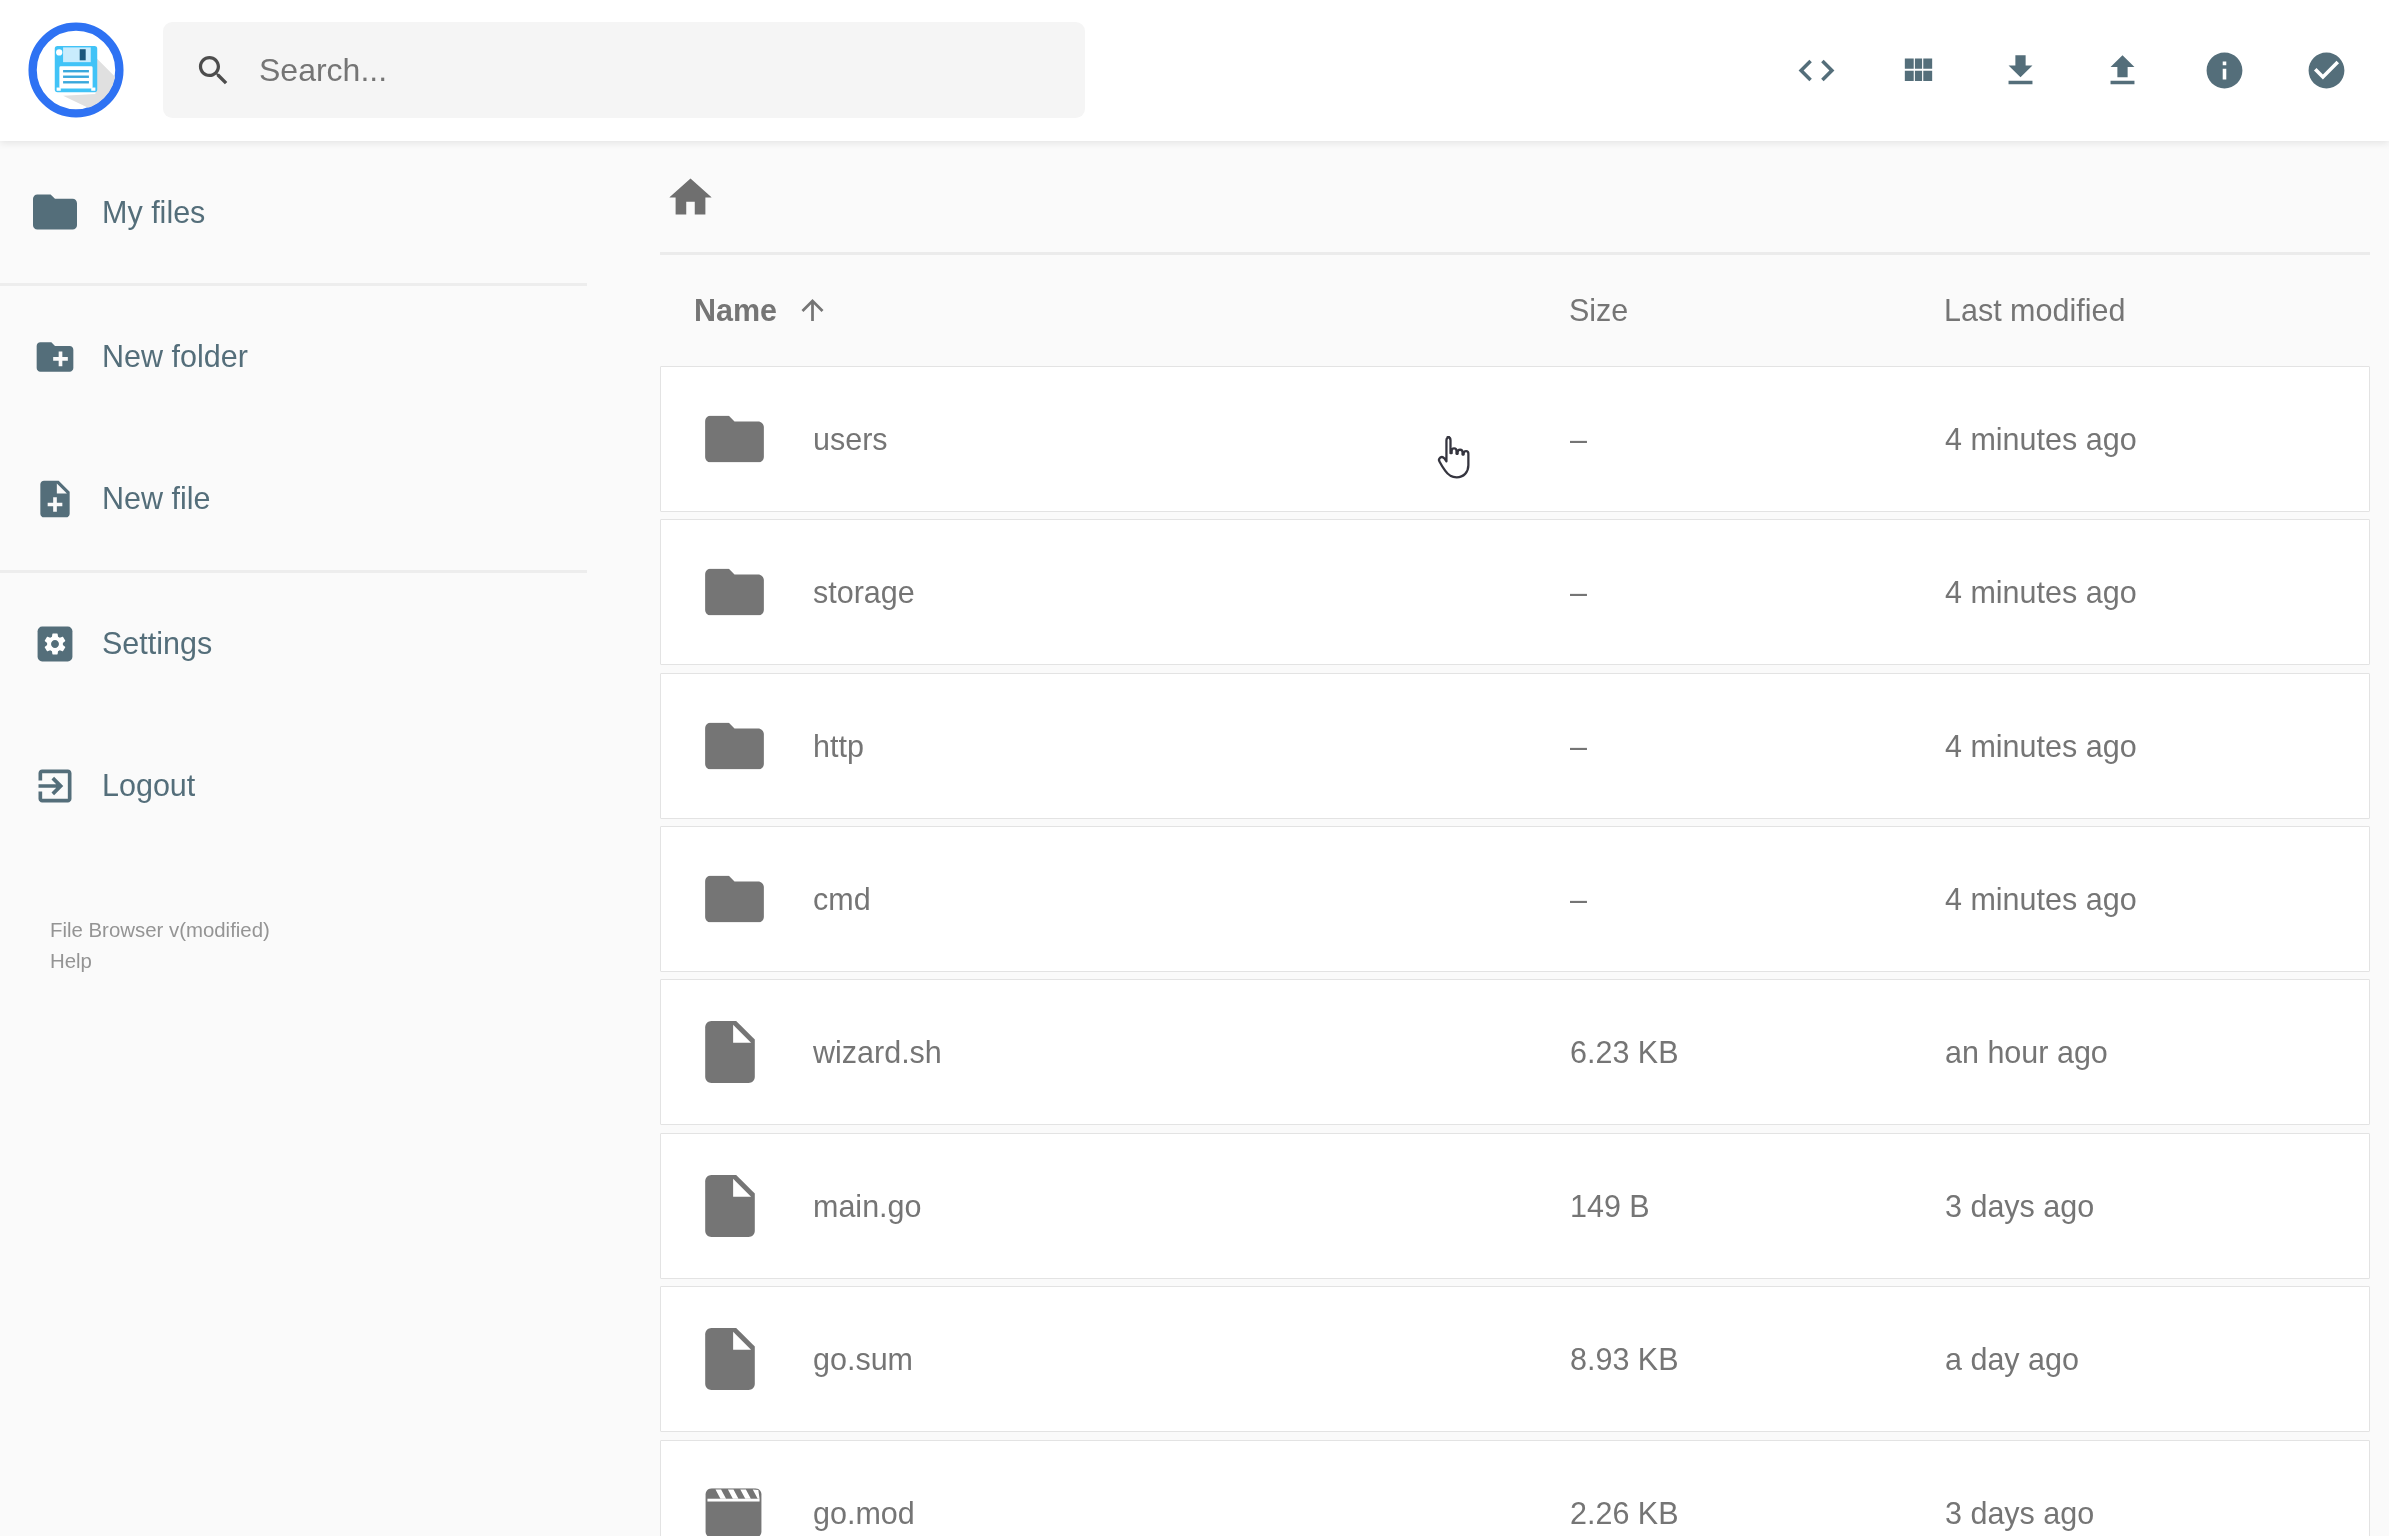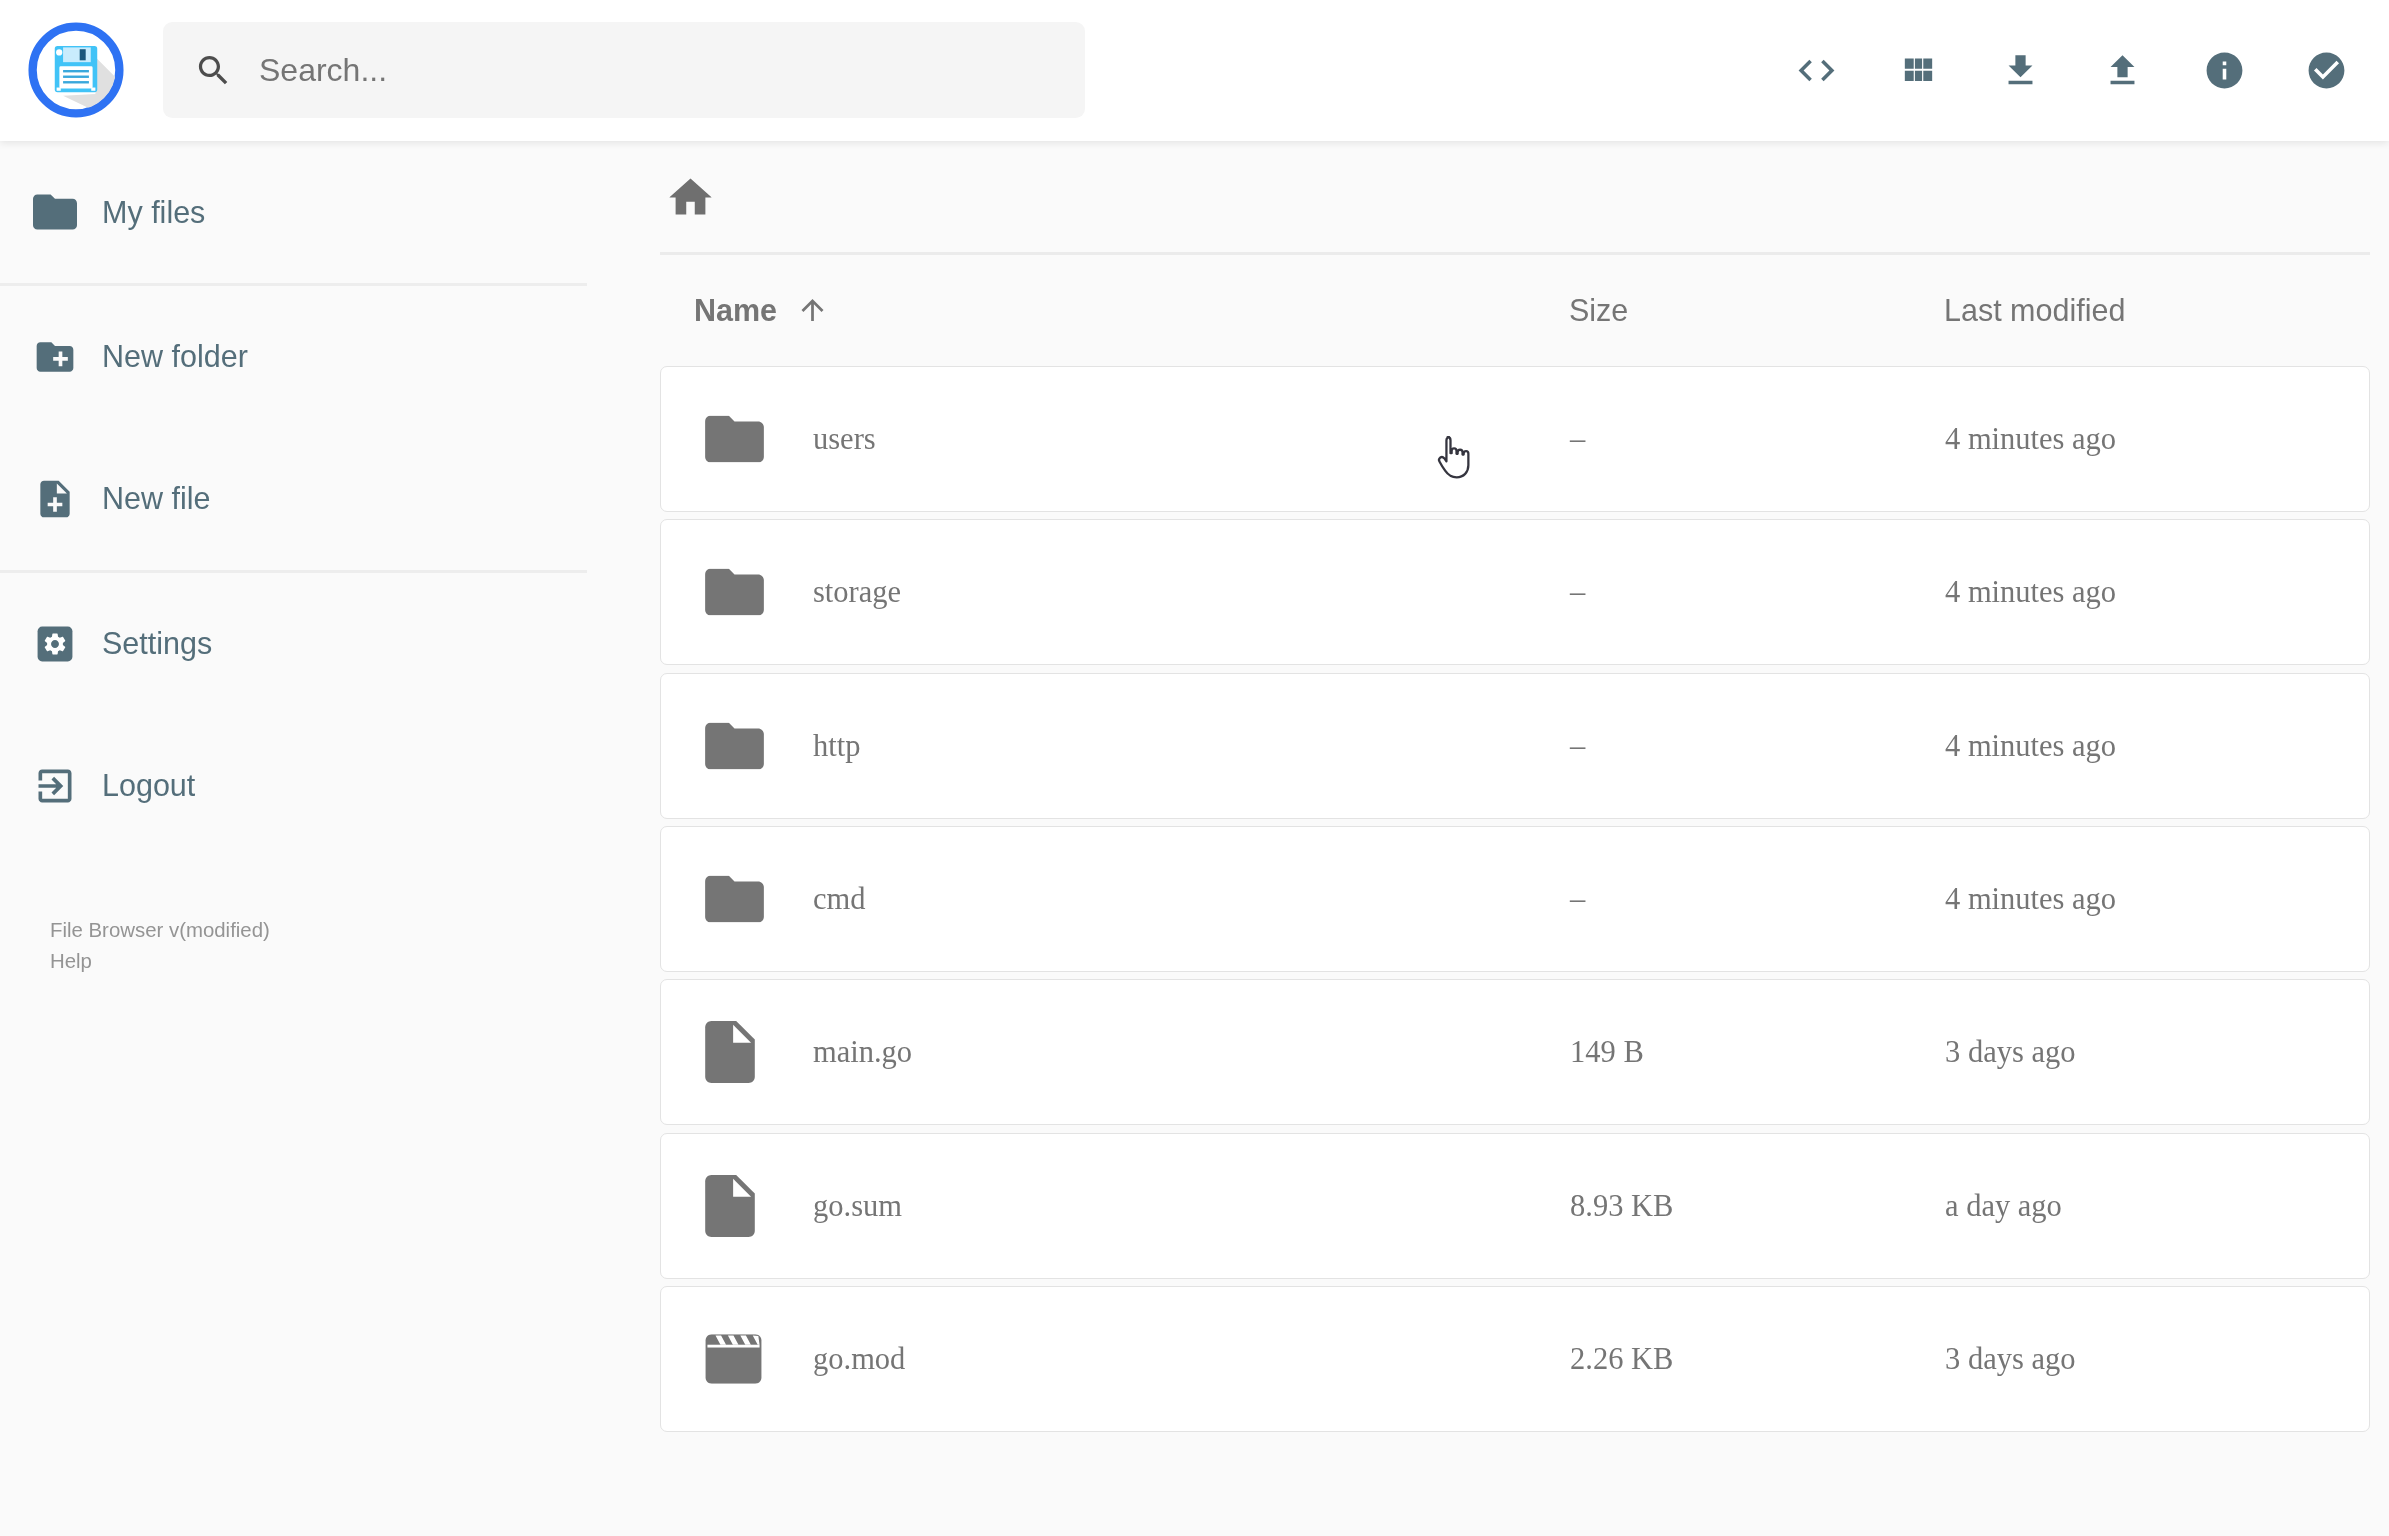--- a/index.html
+++ b/index.html
@@ -38,21 +38,21 @@
   .content-divider{height:2.8px;background:#ebebeb;}
 
   .listing-header{position:relative;height:111px;}
   .listing-header .col{position:absolute;top:50%;transform:translateY(-50%);font-size:30.5px;color:#757575;cursor:pointer;}
   .col-name{left:34px;display:flex;align-items:center;gap:18.5px;font-weight:bold;color:#6e6e6e;}
   .col-name .sort-arrow{color:#757575;}
   .col-size{left:909px;}
   .col-modified{left:1284px;}
 
   .row{position:relative;height:144px;background:#ffffff;border:0.9px solid #e3e3e3;
-       border-radius:7px;margin-bottom:7.4px;box-sizing:content-box;cursor:pointer;font-family:Liberation Serif, serif;}
+       border-radius:1px;margin-bottom:7.4px;box-sizing:content-box;cursor:pointer;}
   .row-icon{position:absolute;left:44px;top:50%;transform:translateY(-50%);color:#757575;}
   .row .cell{position:absolute;top:50%;transform:translateY(-50%);font-size:30.5px;color:#757575;white-space:nowrap;}
   .cell-name{left:152px;font-size:31px;color:#6b6b6b;}
   .cell-size{left:909px;}
   .cell-modified{left:1284px;}
 
   .cursor-overlay{position:absolute;left:1431px;top:433px;z-index:20;pointer-events:none;}
 </style>
 </head>
 <body>
@@ -275,20 +275,28 @@
 
   <div class="row">
     <svg class="row-icon" width="59" height="47" viewBox="0 0 64 51">
             <use href="#icon-folder"></use>
           </svg>
     <span class="cell cell-name">cmd</span>
     <span class="cell cell-size">–</span>
     <span class="cell cell-modified">4 minutes ago</span>
   </div>
 
+  <div class="row">
+    <svg class="row-icon" width="50" height="62" viewBox="0 0 54 67">
+            <use href="#icon-file"></use>
+          </svg>
+    <span class="cell cell-name">wizard.sh</span>
+    <span class="cell cell-size">6.23 KB</span>
+    <span class="cell cell-modified">an hour ago</span>
+  </div>
 
   <div class="row">
     <svg class="row-icon" width="50" height="62" viewBox="0 0 54 67">
             <use href="#icon-file"></use>
           </svg>
     <span class="cell cell-name">main.go</span>
     <span class="cell cell-size">149 B</span>
     <span class="cell cell-modified">3 days ago</span>
   </div>
 

